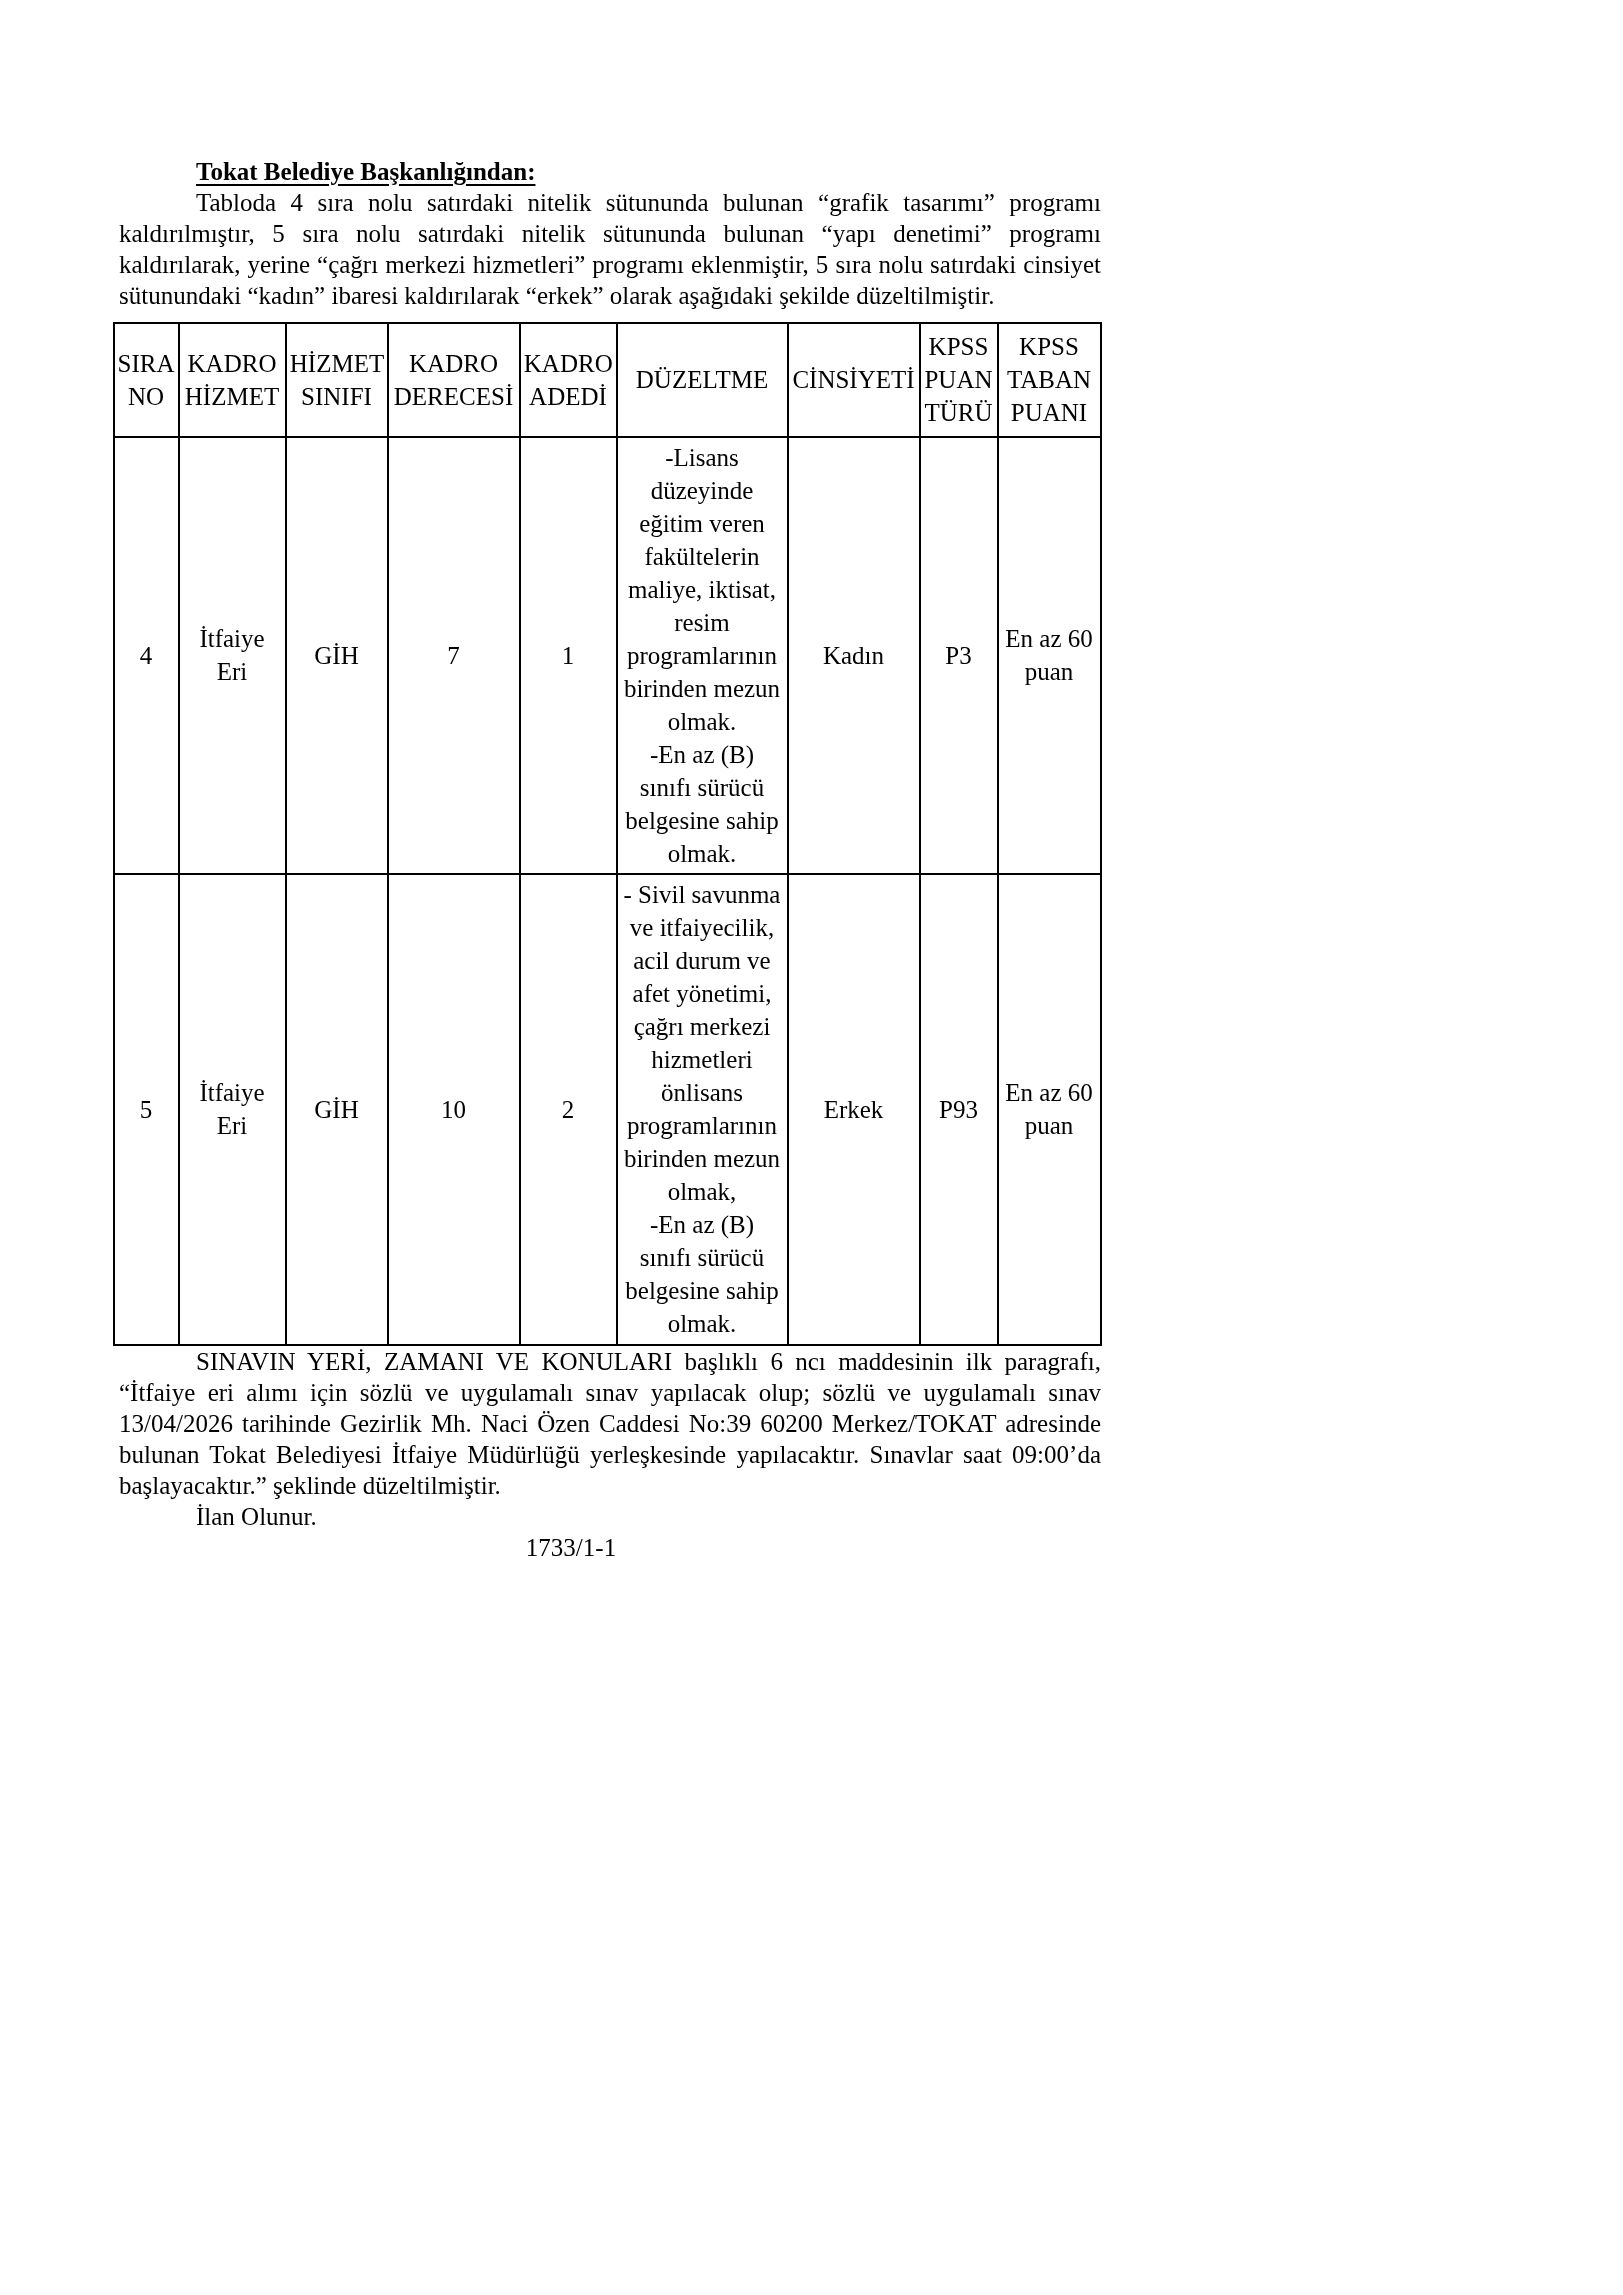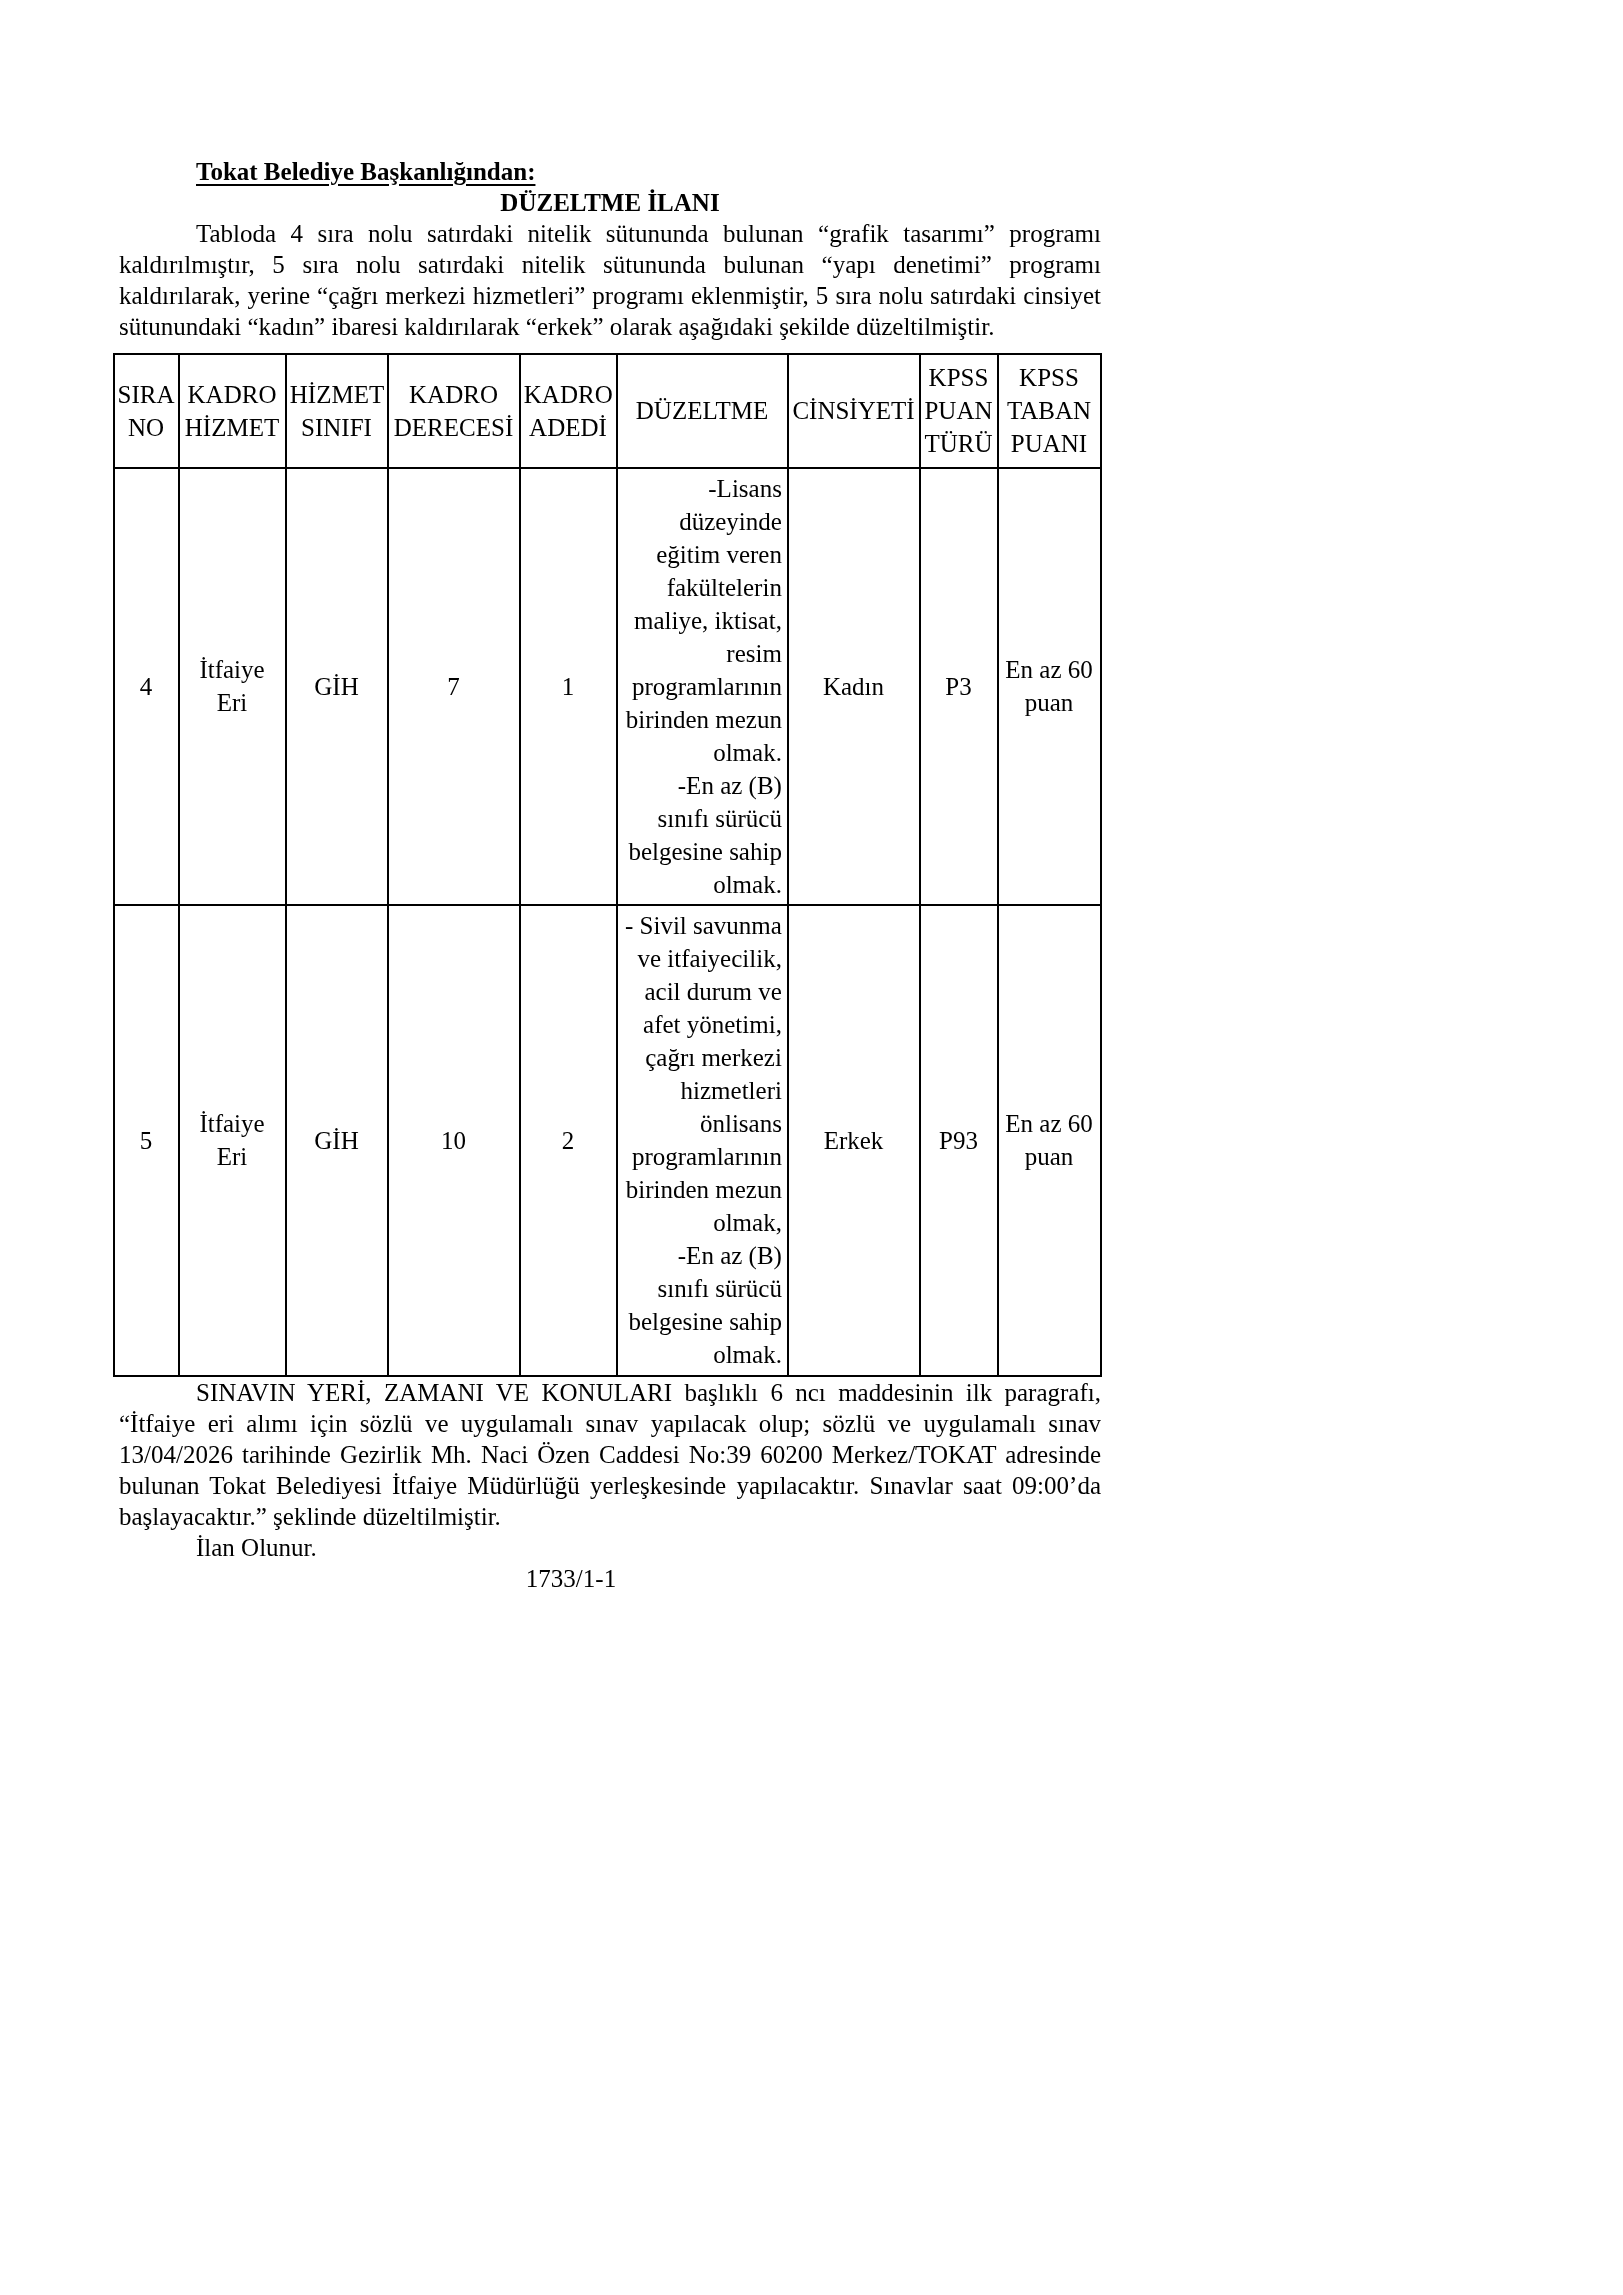--- a/index.html
+++ b/index.html
@@ -53,41 +53,40 @@
     font-size: 25px;
     line-height: 33px;
     text-align: center;
     vertical-align: middle;
     padding: 3.3px;
     overflow: hidden;
   }
   .positions-table th { padding: 6.5px 3.3px; }
   .positions-table th.h-sira { padding-left: 2px; padding-right: 2px; }
   .positions-table td.cell-niteligi {
-    text-align: right;
+    text-align: center;
     vertical-align: top;
     white-space: pre-line;
     padding: 3.3px 4.6px;
   }
   .after-table { margin-top: 6.5px; }
   .closing { text-indent: 77px; }
   .ref {
     text-align: center;
     padding-right: 78px;
   }
 </style>
 </head>
 <body>
 
 <div class="page">
   <div class="content">
 
     <p class="from-line"><span class="from-text">Tokat Belediye Başkanlığından:</span></p>
 
-    <p class="doc-title">DÜZELTME İLANI</p>
 
 
     <p class="para">Tabloda 4 sıra nolu satırdaki nitelik sütununda bulunan “grafik tasarımı” programı kaldırılmıştır, 5 sıra nolu satırdaki nitelik sütununda bulunan “yapı denetimi” programı kaldırılarak, yerine “çağrı merkezi hizmetleri” programı eklenmiştir, 5 sıra nolu satırdaki cinsiyet sütunundaki “kadın” ibaresi kaldırılarak “erkek” olarak aşağıdaki şekilde düzeltilmiştir.</p>
 
     <table class="positions-table">
       <colgroup>
         <col style="width:65px">
         <col style="width:107px">
         <col style="width:102px">
         <col style="width:132px">

